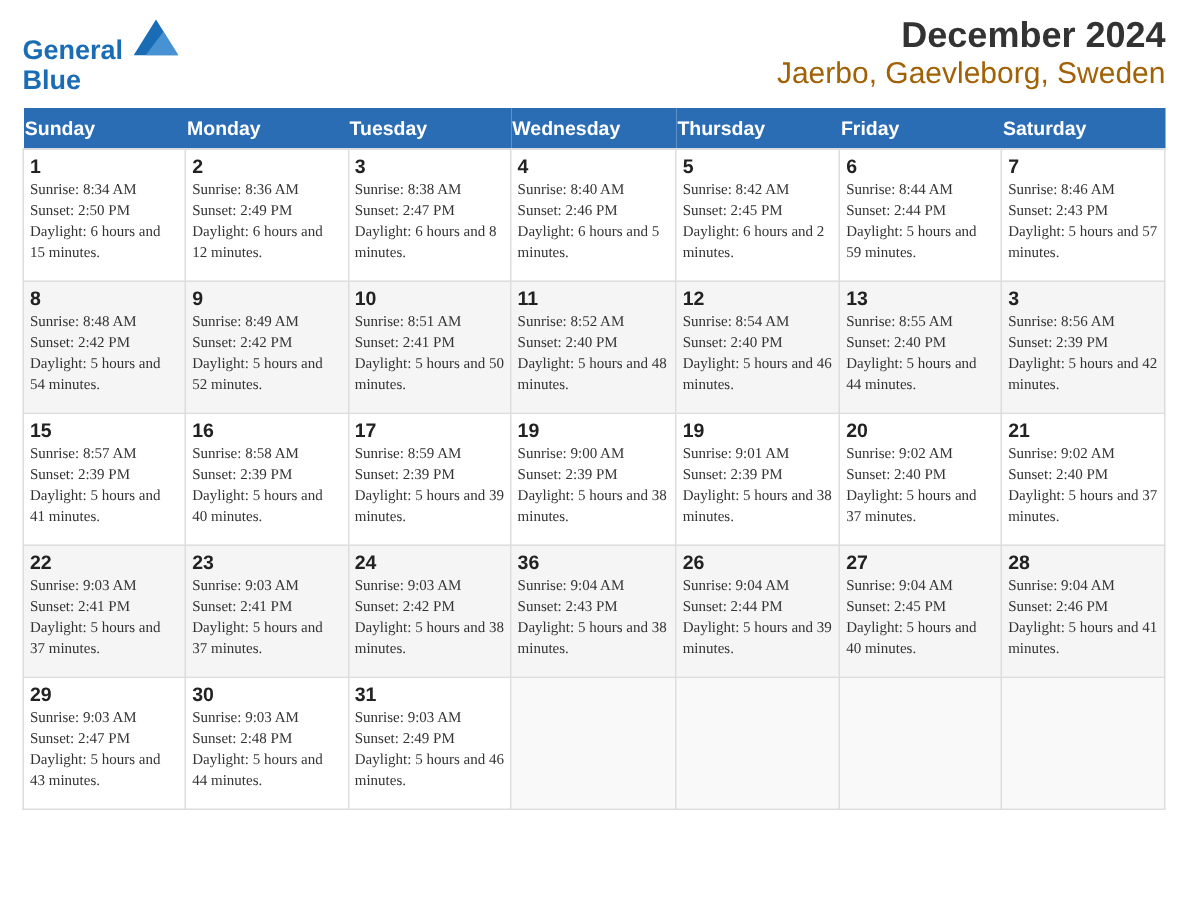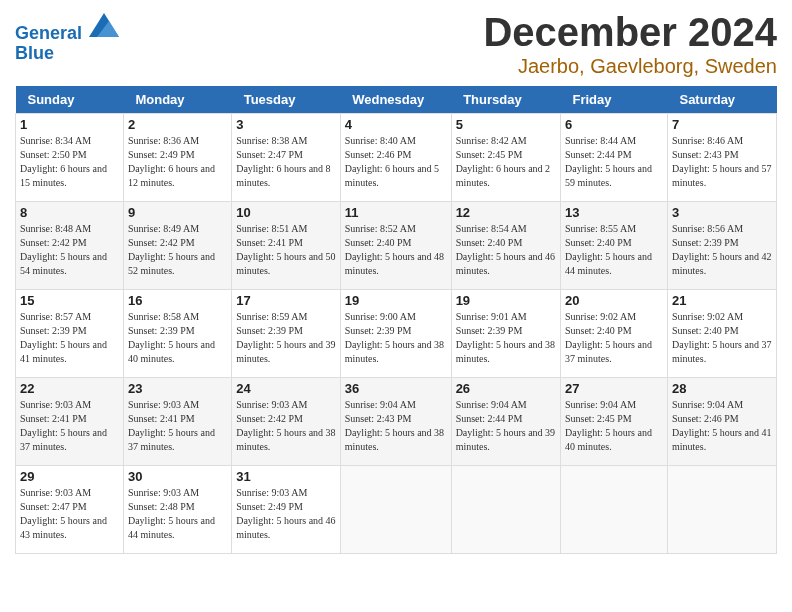--- a/index.html
+++ b/index.html
@@ -38,37 +38,37 @@
       width: 30px;
       height: 24px;
       margin-left: 2px;
       position: relative;
       top: -2px;
     }
     .title-area {
       text-align: right;
     }
     .month-title {
-      font-size: 40px;
+      font-size: 24px;
       font-weight: bold;
       color: #333;
     }
     .location {
       font-size: 20px;
       color: #a16207;
     }
     table {
       width: 100%;
       border-collapse: collapse;
       font-size: 11px;
     }
     thead tr th {
       background-color: #2a6db5;
       color: white;
-      padding: 6px 12px;
+      padding: 6px 1px;
       text-align: left;
       font-size: 13px;
       font-weight: bold;
     }
     tbody tr td {
       border: 1px solid #ddd;
       vertical-align: top;
       padding: 3px 4px;
       width: 113px;
       height: 88px;

